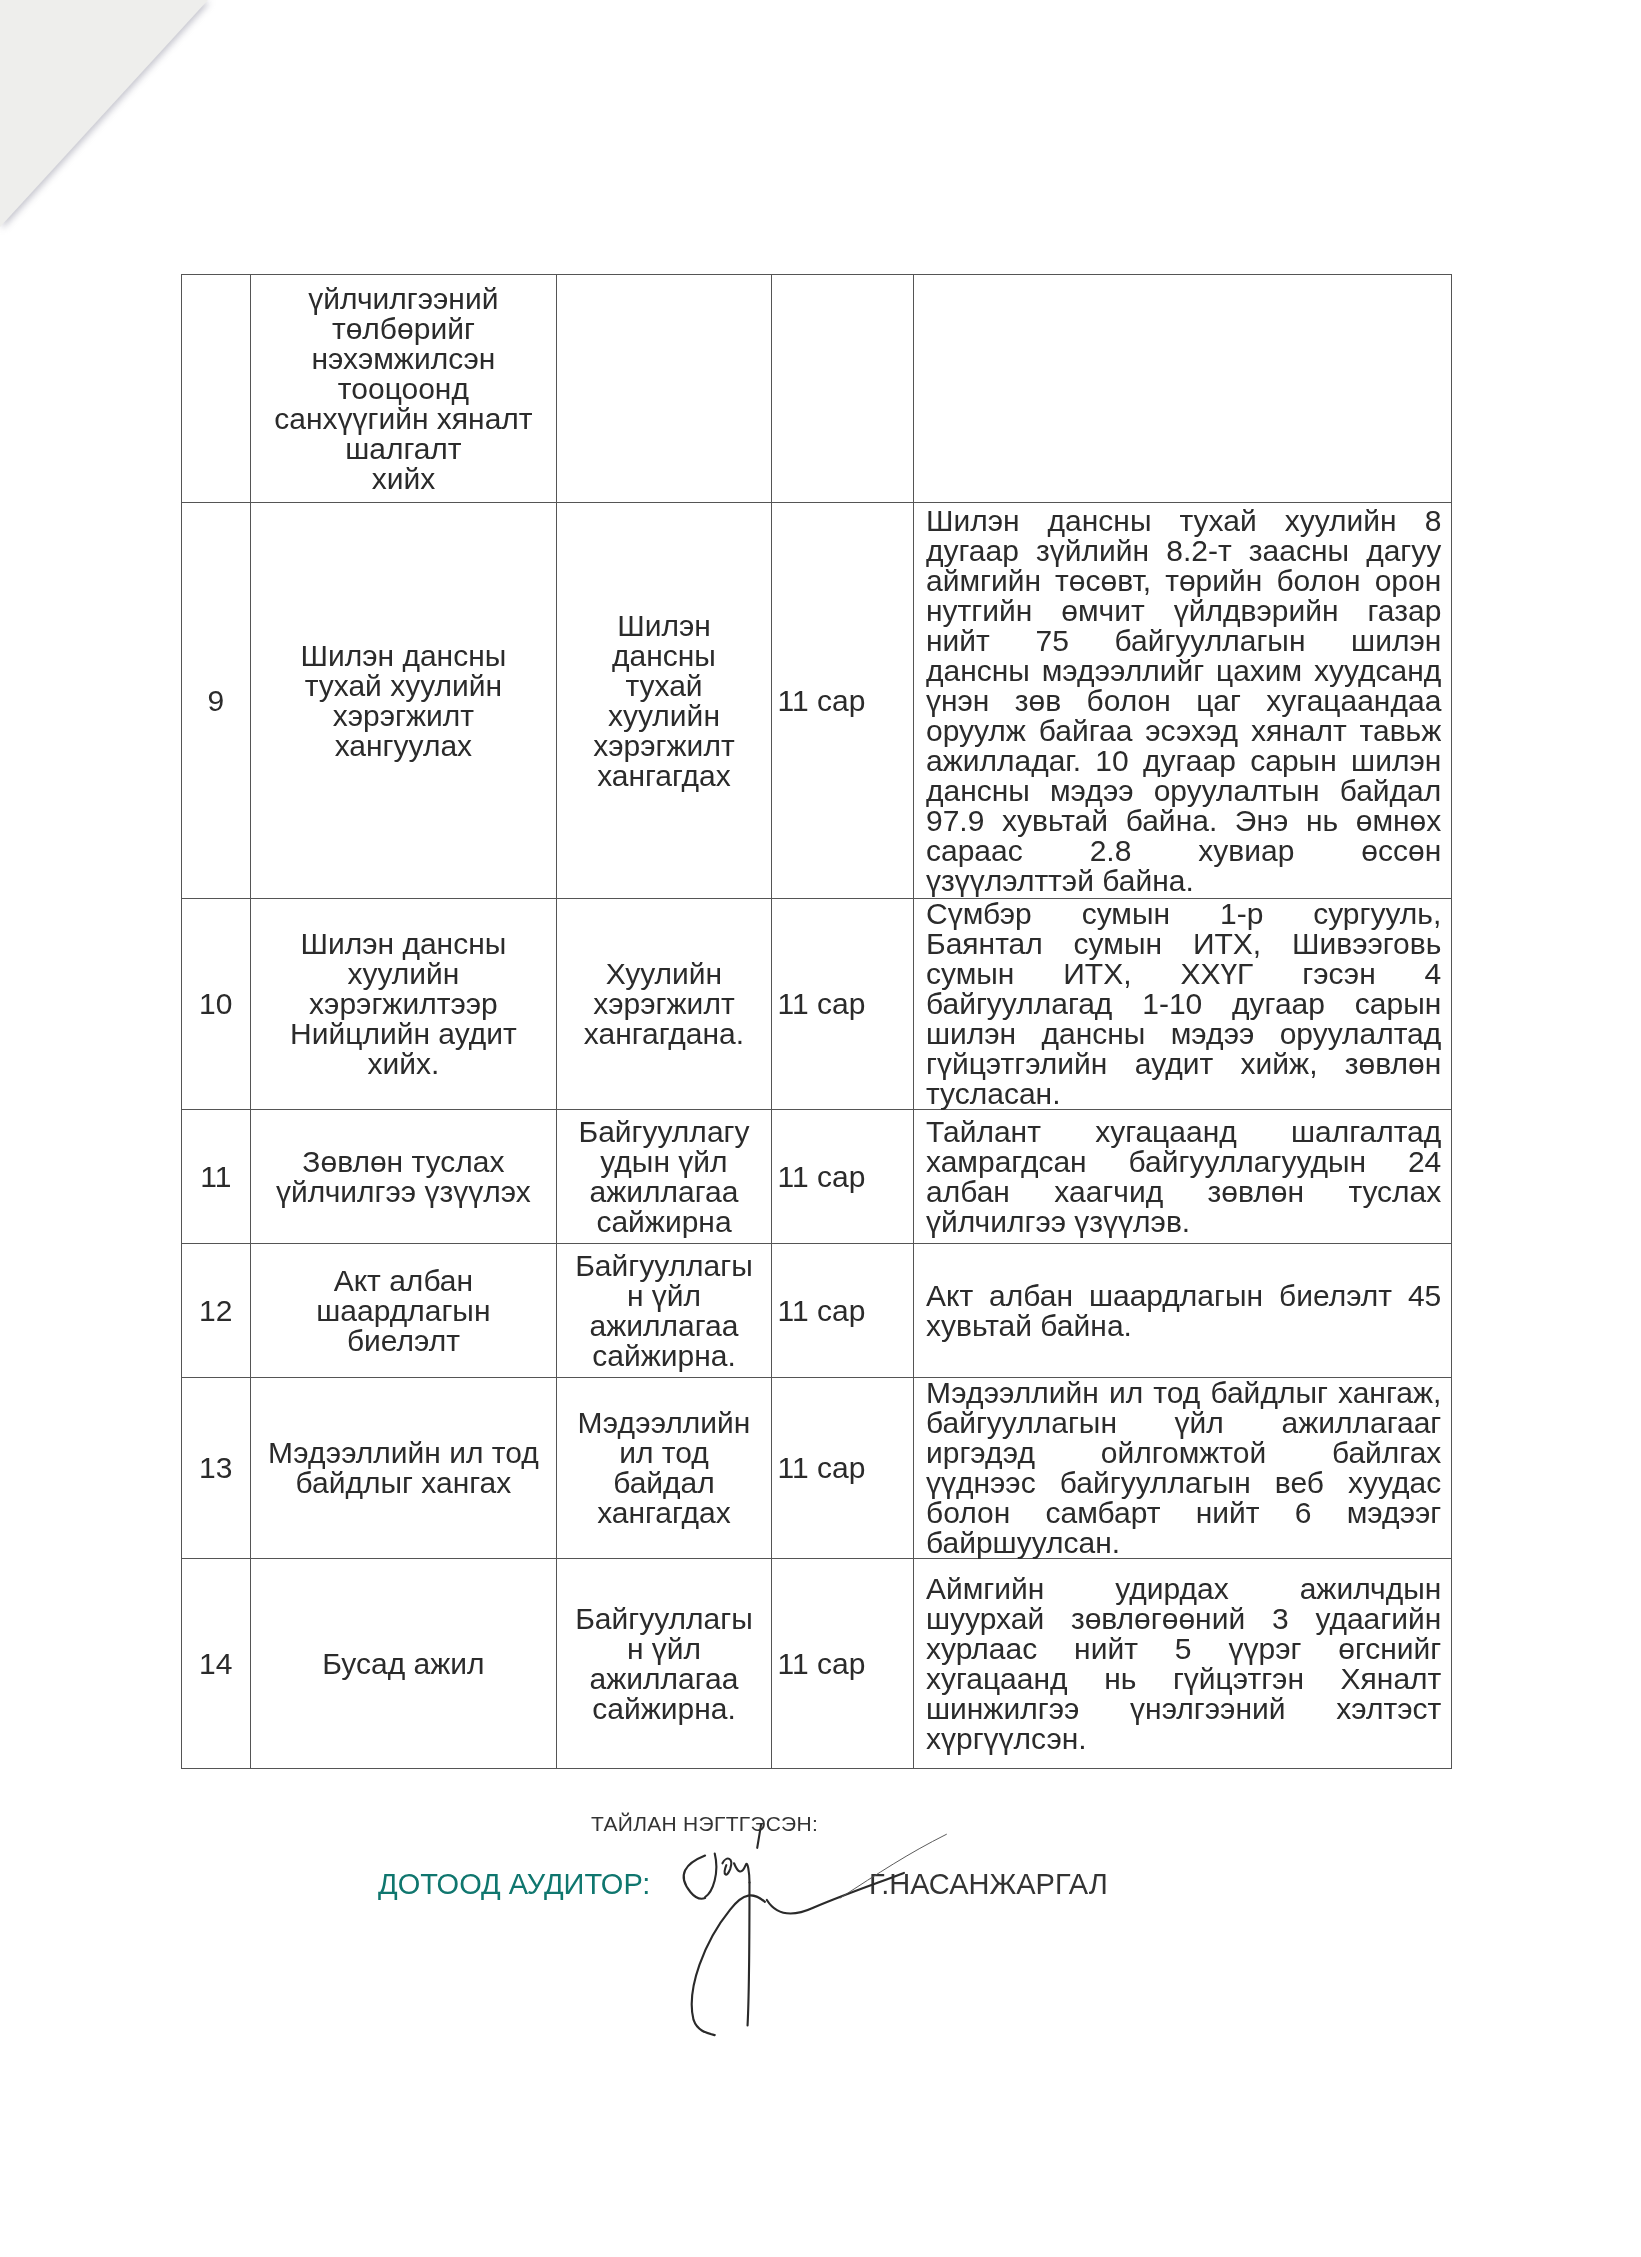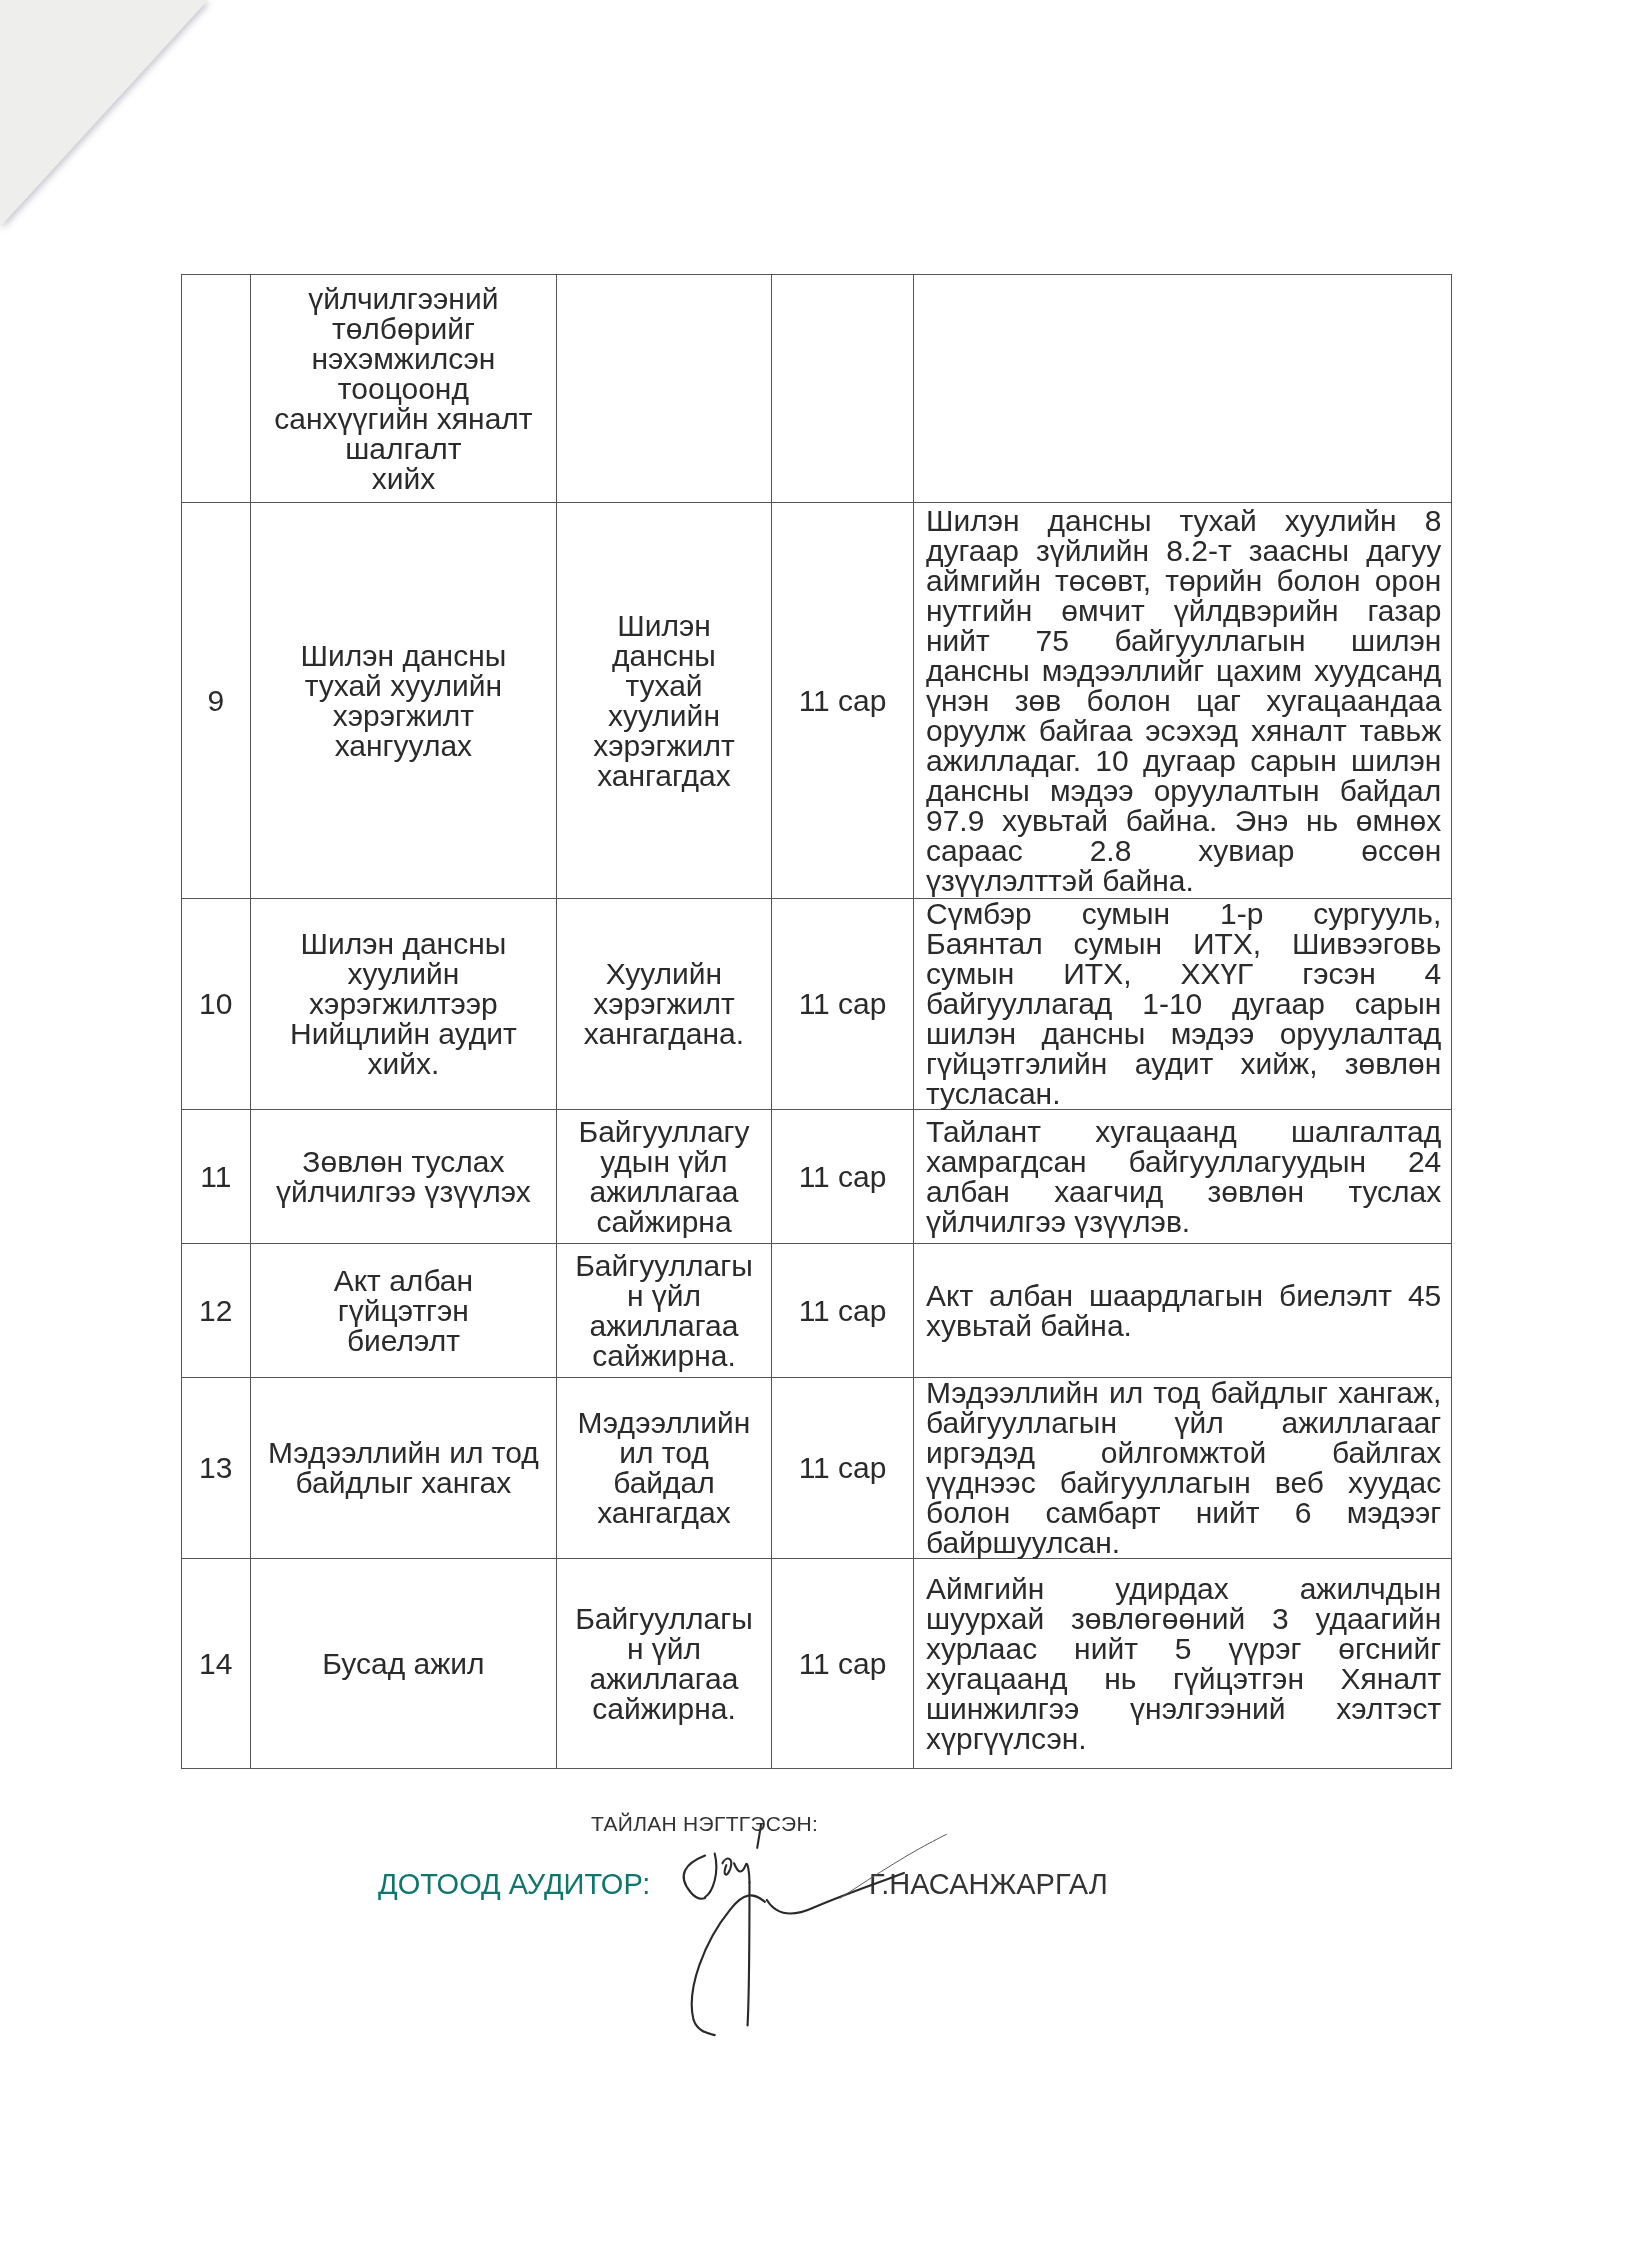--- a/index.html
+++ b/index.html
@@ -24,21 +24,21 @@
   .report-table td {
     border:1.4px solid #555;
     vertical-align:middle;
     font-size:30px;
     line-height:30px;
     padding:0 5.8px;
   }
   .c-no { width:56px; text-align:center; }
   .c-task { width:294px; text-align:center; }
   .c-result { width:202px; text-align:center; }
-  .c-time { width:130px; text-align:center; }
+  .c-time { width:130px; text-align:left; }
   .c-done { text-align:justify; text-align-last:left; padding:0 9.7px 0 11.6px !important; }
   .pre { white-space:pre-line; }
   .sig-block { position:absolute; left:0; top:0; width:1641px; }
   .sig-title {
     position:absolute; left:591px; top:1812px;
     font-size:21px; letter-spacing:0.3px; color:#333;
   }
   .sig-role {
     position:absolute; left:378px; top:1868px;
     font-size:29px; color:#0f766e;
@@ -104,21 +104,21 @@
     <td class="c-result pre">Байгууллагу
 удын үйл
 ажиллагаа
 сайжирна</td>
     <td class="c-time">11 сар</td>
     <td class="c-done">Тайлант хугацаанд шалгалтад хамрагдсан байгууллагуудын 24 албан хаагчид зөвлөн туслах үйлчилгээ үзүүлэв.</td>
   </tr>
   <tr style="height:134px">
     <td class="c-no">12</td>
     <td class="c-task pre">Акт албан
-гүйцэтгэн
+шаардлагын
 биелэлт</td>
     <td class="c-result pre">Байгууллагы
 н үйл
 ажиллагаа
 сайжирна.</td>
     <td class="c-time">11 сар</td>
     <td class="c-done">Акт албан шаардлагын биелэлт 45 хувьтай байна.</td>
   </tr>
   <tr style="height:165px">
     <td class="c-no">13</td>

